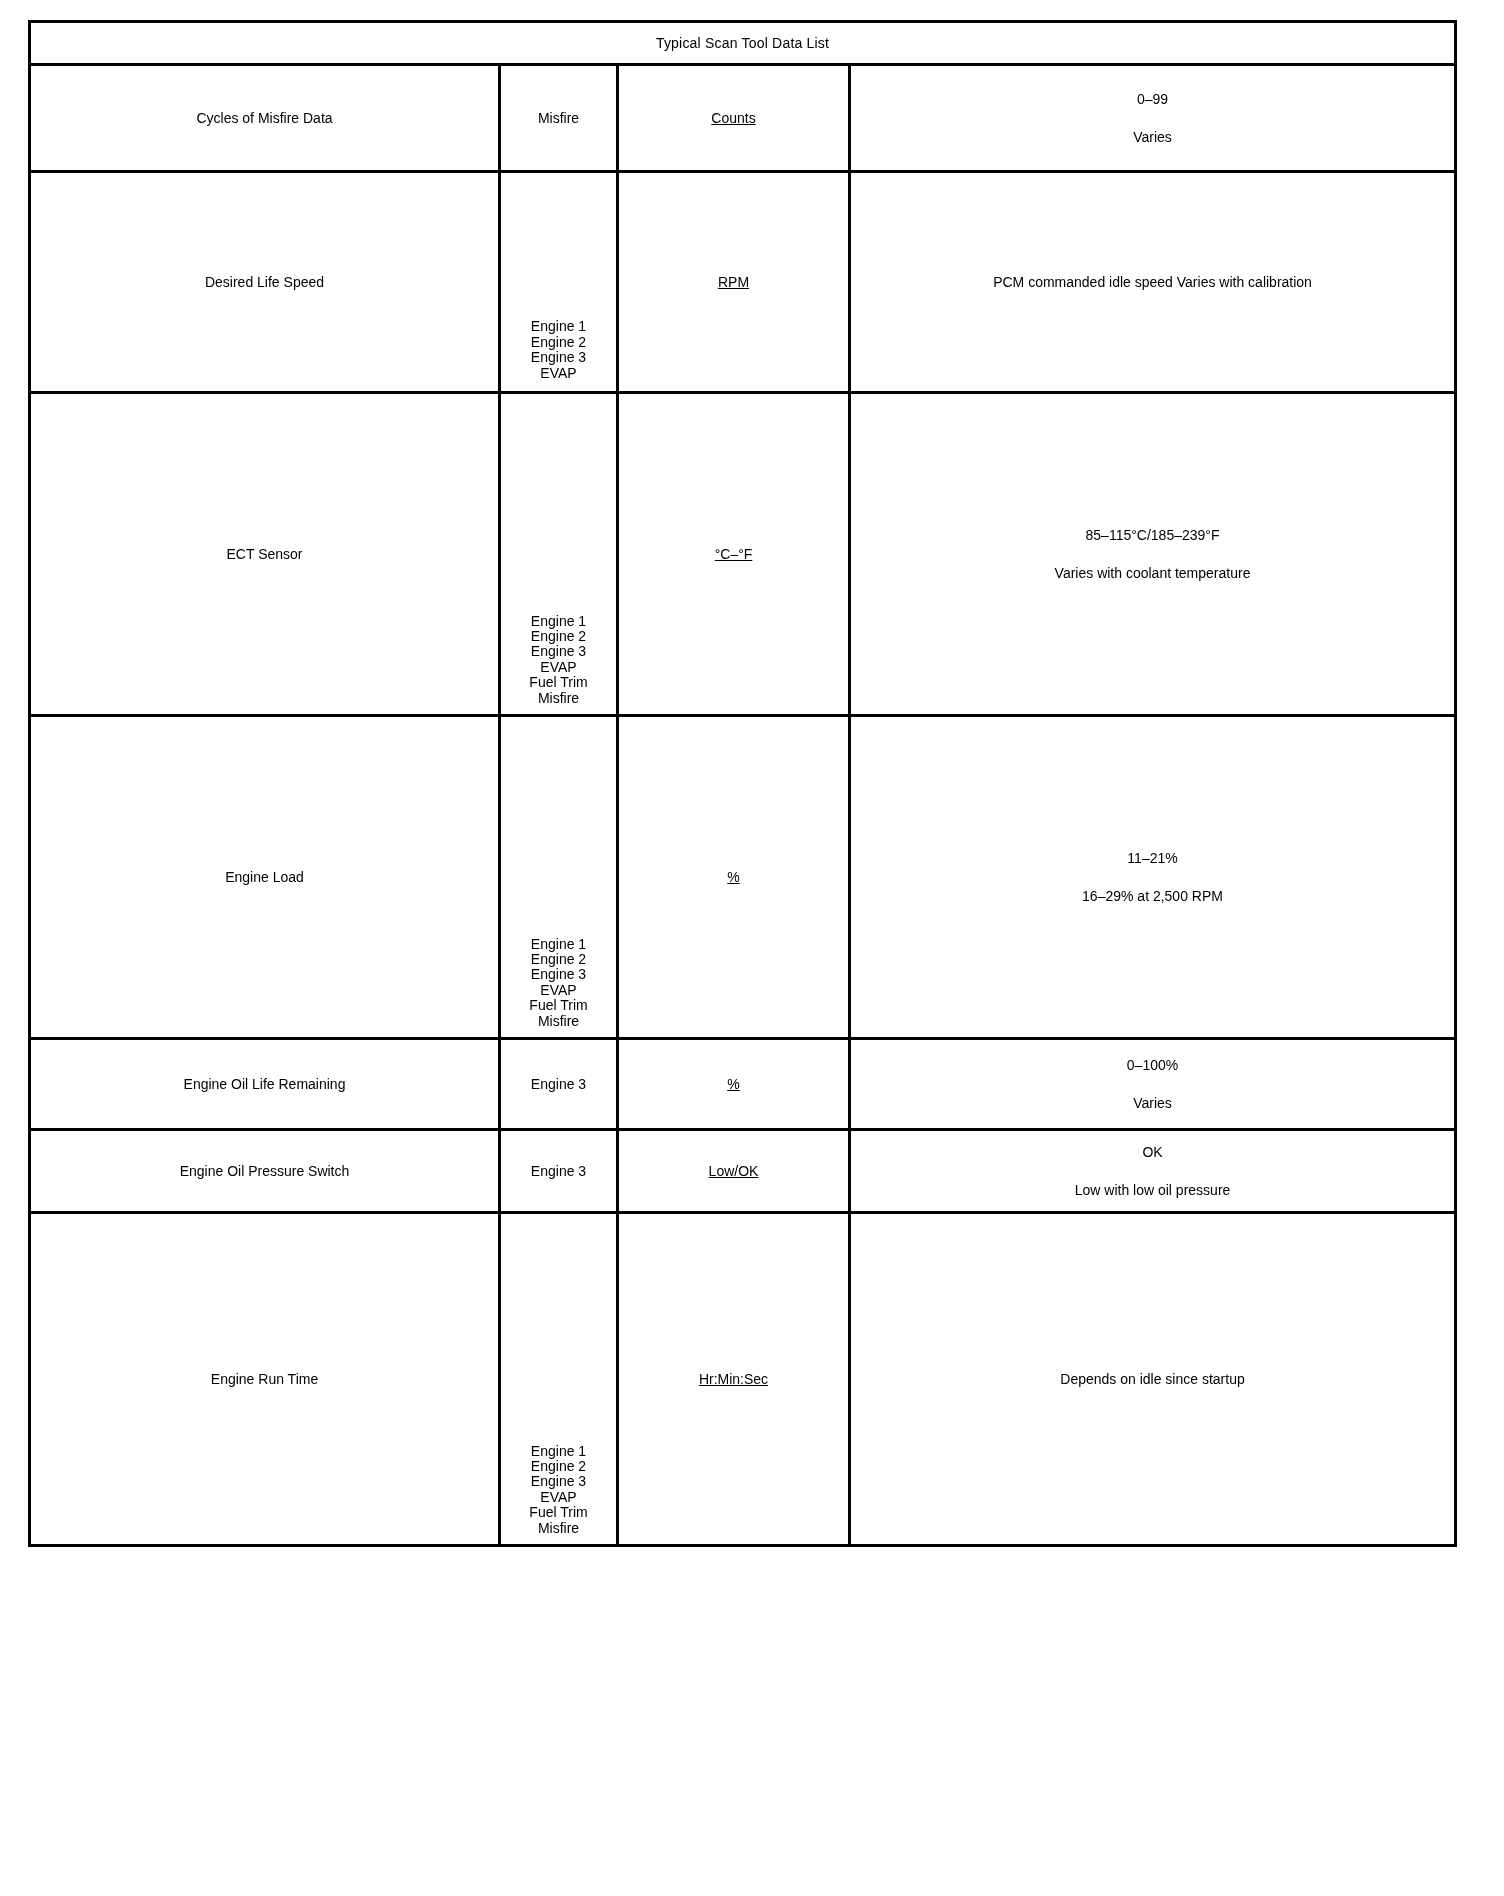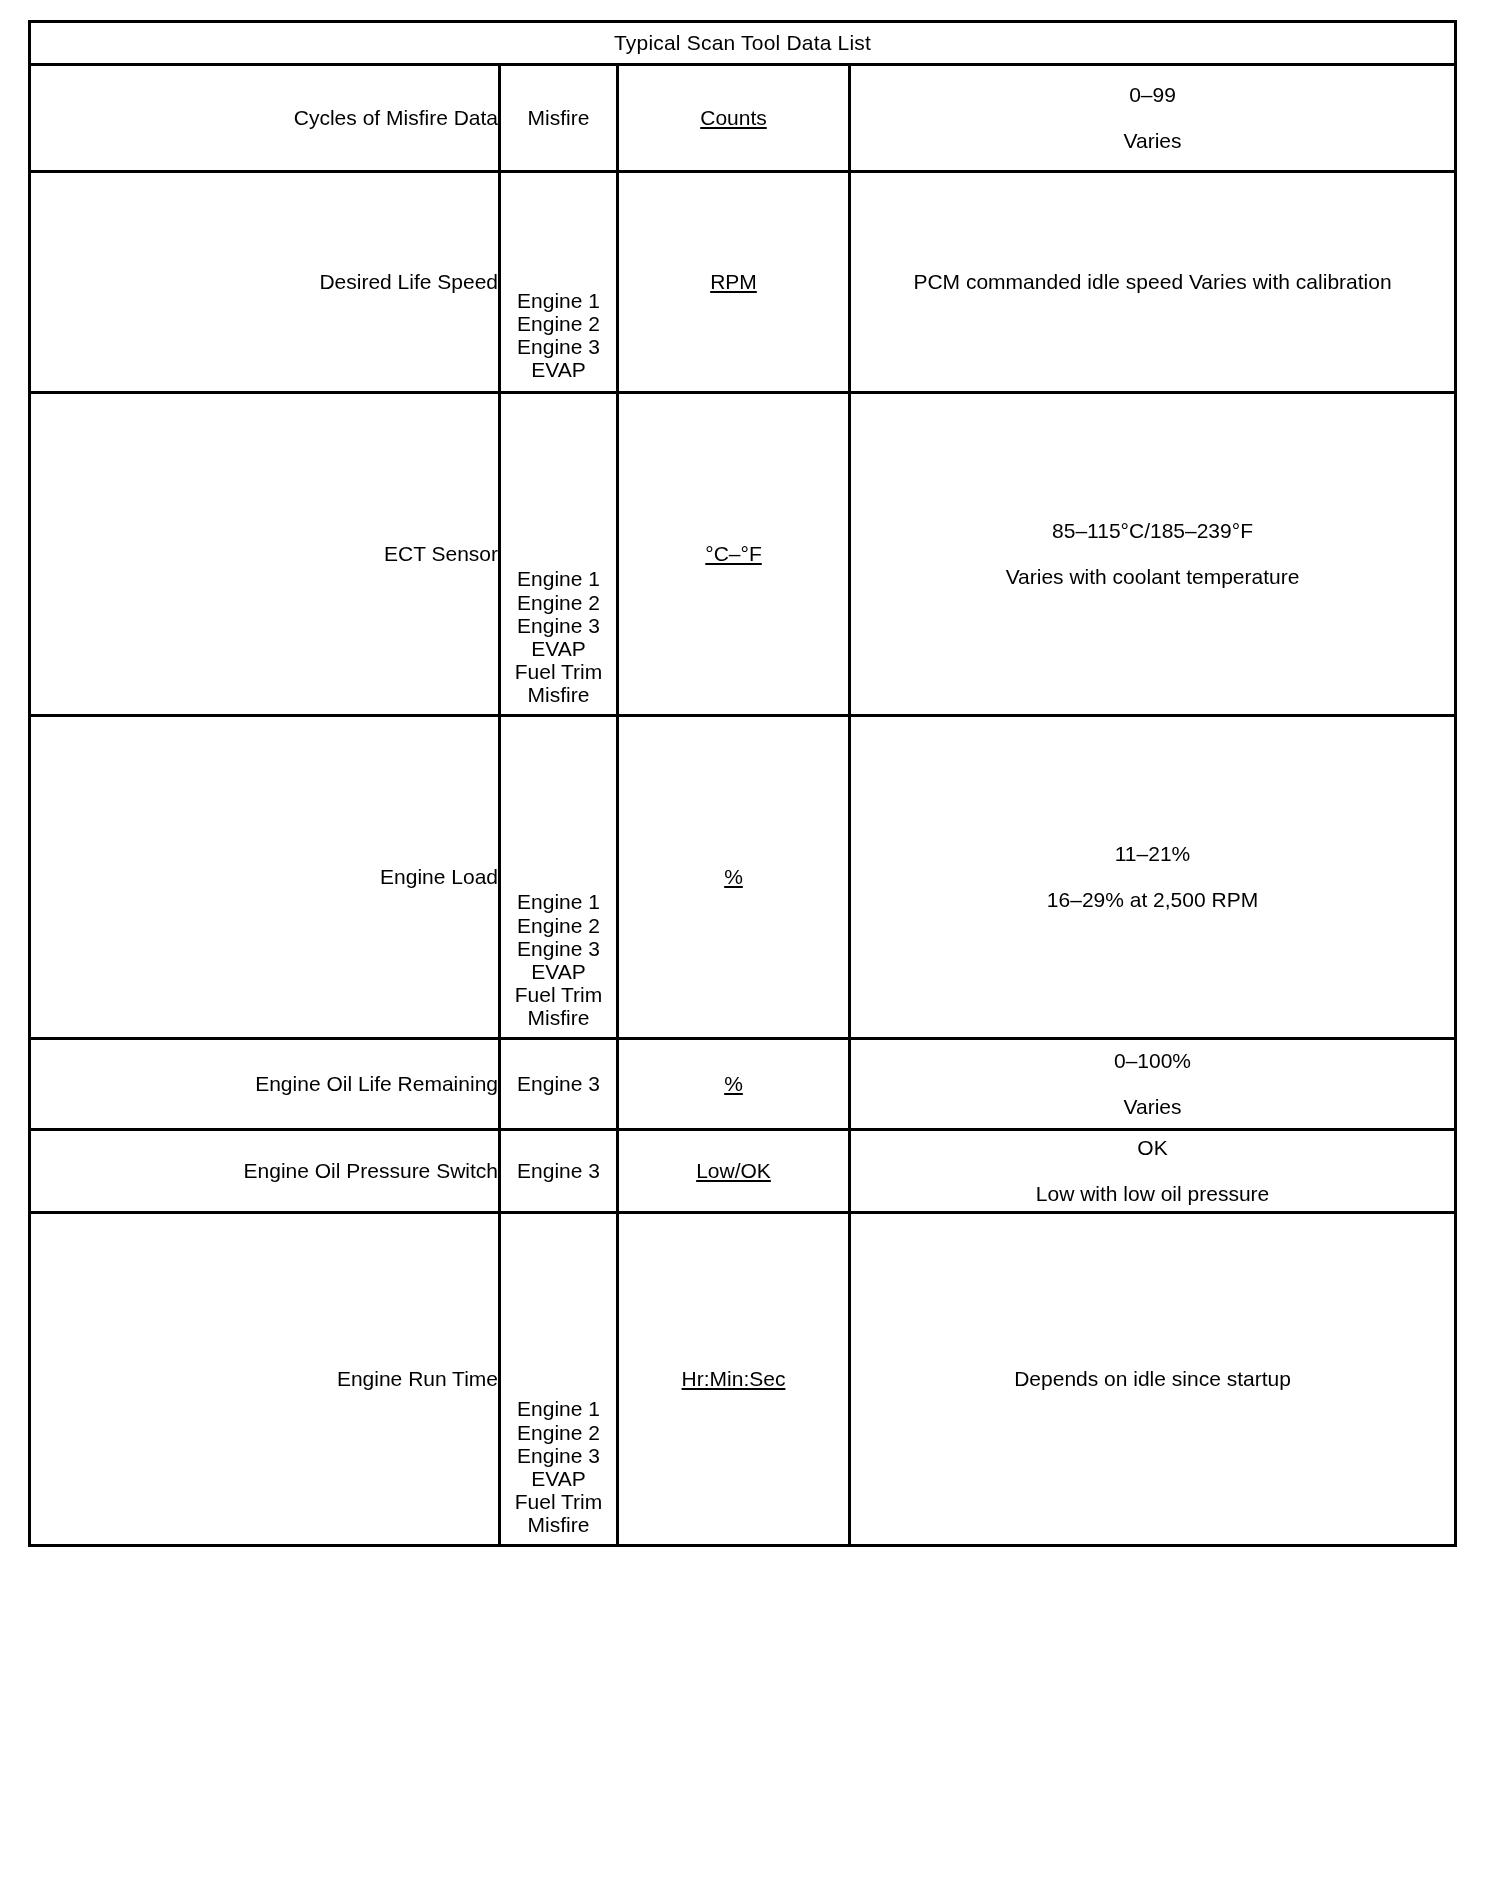--- a/index.html
+++ b/index.html
@@ -24,42 +24,42 @@
     width: 1426px;
     table-layout: fixed;
     border: 3px solid #000;
   }
   table.scan-table td,
   table.scan-table th {
     border: 3px solid #000;
     padding: 0;
     vertical-align: middle;
     font-weight: normal;
-    font-size: 21px;
+    font-size: 14px;
   }
   .title-cell {
     text-align: center;
     font-weight: bold;
     font-size: 22px;
     height: 40px;
     letter-spacing: 0.2px;
   }
   .head-cell {
     text-align: center;
     font-weight: bold;
     font-size: 22px;
     height: 36px;
   }
   .col-param { width: 470px; }
   .col-list  { width: 118px; }
   .col-units { width: 232px; }
   .col-value { width: 606px; }
 
   .param-cell {
-    text-align: right;
+    text-align: center;
     padding-left: 8px;
     font-size: 21px;
   }
   .list-cell {
     text-align: center;
     font-size: 21px;
     padding: 0;
   }
   .list-cell .stack {
     display: flex;

